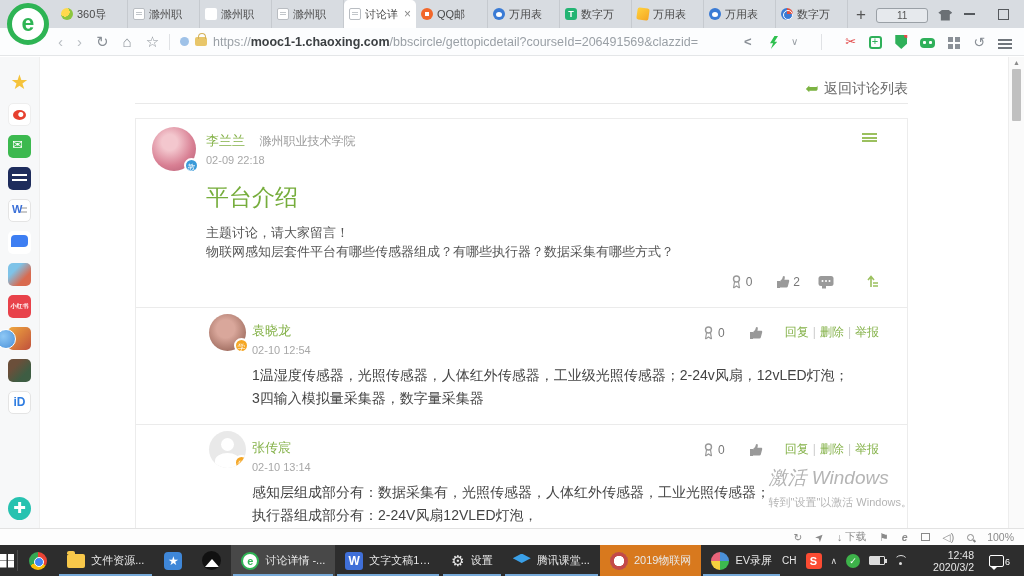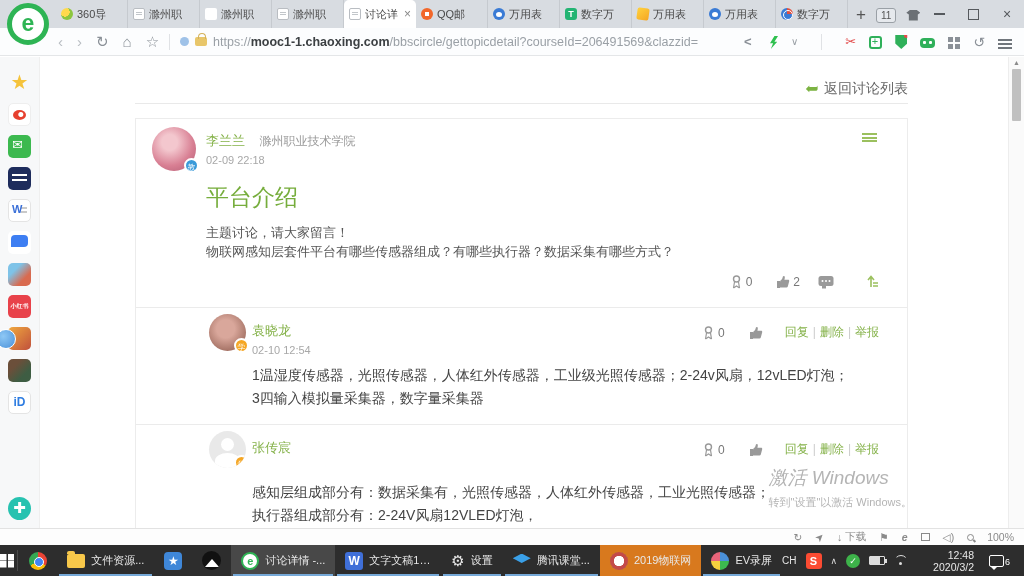--- a/index.html
+++ b/index.html
@@ -21,21 +21,21 @@
   .ti-blank { background:#fff; border-radius:2px; }
   .ti-qq    { border-radius:50%; background:radial-gradient(circle at 50% 50%, #fff 25%, #f2672a 26%); }
   .ti-baidu { border-radius:50%; background:#3a7bd5; }
   .ti-baidu::after { content:""; position:absolute; left:3px; top:4px; width:6px; height:5px; border-radius:50%; background:#fff; }
   .ti-greent{ background:#23b473; color:#fff; font-size:9px; font-weight:bold; text-align:center; line-height:12px; }
   .ti-yellow{ background:linear-gradient(135deg,#ffd23e,#f5a623); border-radius:2px; transform:rotate(8deg); }
   .ti-globe { border-radius:50%; background:conic-gradient(#e04f3f 0 25%, #3a7bd5 25% 100%); }
   .ti-globe::after { content:""; position:absolute; left:2px; top:2px; width:8px; height:8px; border-radius:50%; border:1px solid #fff; }
   .tab-extras { display:flex; align-items:center; gap:10px; margin-left:8px; color:#555; }
   .newtab { font-size:17px; color:#555; line-height:26px; }
-  .tabcount { font-size:10px; border:1px solid #9aa0a6; border-radius:3px; padding:0 4px; line-height:13px; color:#555; background:#e6e9ed; }
+  .tabcount { font-size:10px; border:1px solid #9aa0a6; border-radius:3px; padding:0 20px; line-height:13px; color:#555; background:#e6e9ed; }
   .shirt { width:14px; height:11px; background:#6b7075; clip-path:polygon(30% 0,70% 0,100% 30%,82% 45%,82% 100%,18% 100%,18% 45%,0 30%); }
   .win-controls { margin-left:auto; display:flex; height:28px; }
   .wbtn { width:34px; height:28px; display:flex; align-items:center; justify-content:center; color:#55595d; }
   .wmin::after { content:""; width:11px; height:1.5px; background:#55595d; }
   .wmax::after { content:""; width:9px; height:9px; border:1.5px solid #55595d; }
   .wclose { font-size:14px; }
 
   
   .toolbar { position:absolute; top:28px; left:0; right:0; height:28px; background:#fcfdfe; border-bottom:1px solid #e4e6e8; display:flex; align-items:center; z-index:5; }
   .navicons { display:flex; align-items:center; gap:14px; margin-left:58px; color:#8a9097; font-size:15px; }
@@ -379,20 +379,21 @@
           <div>3四输入模拟量采集器，数字量采集器</div>
         </div>
       </div>
 
       <div class="post divider">
         <div class="reply-head">
           <div class="avatar av3">
               <span class="badge b-yellow" style="z-index:2">学</span>
             </div>
           <div class="pname">张传宸</div>
+          <div class="ptime">02-10 13:14</div>
           <div class="reply-meta">
             <span class="act-ic">
               <svg class="gicon" width="13" height="14" viewBox="0 0 13 14">
                   <circle cx="6.5" cy="4" r="3" fill="none" stroke="#999" stroke-width="1.4"></circle>
                   <path d="M4.5 7 L3.5 13 M8.5 7 L9.5 13 M3.5 13 L6.5 11 L9.5 13" fill="none" stroke="#999" stroke-width="1.2"></path>
                 </svg>
               <span>0</span>
             </span>
             <span class="act-ic" style="margin-left:14px;">
               <svg class="gicon" width="14" height="14" viewBox="0 0 14 14">

